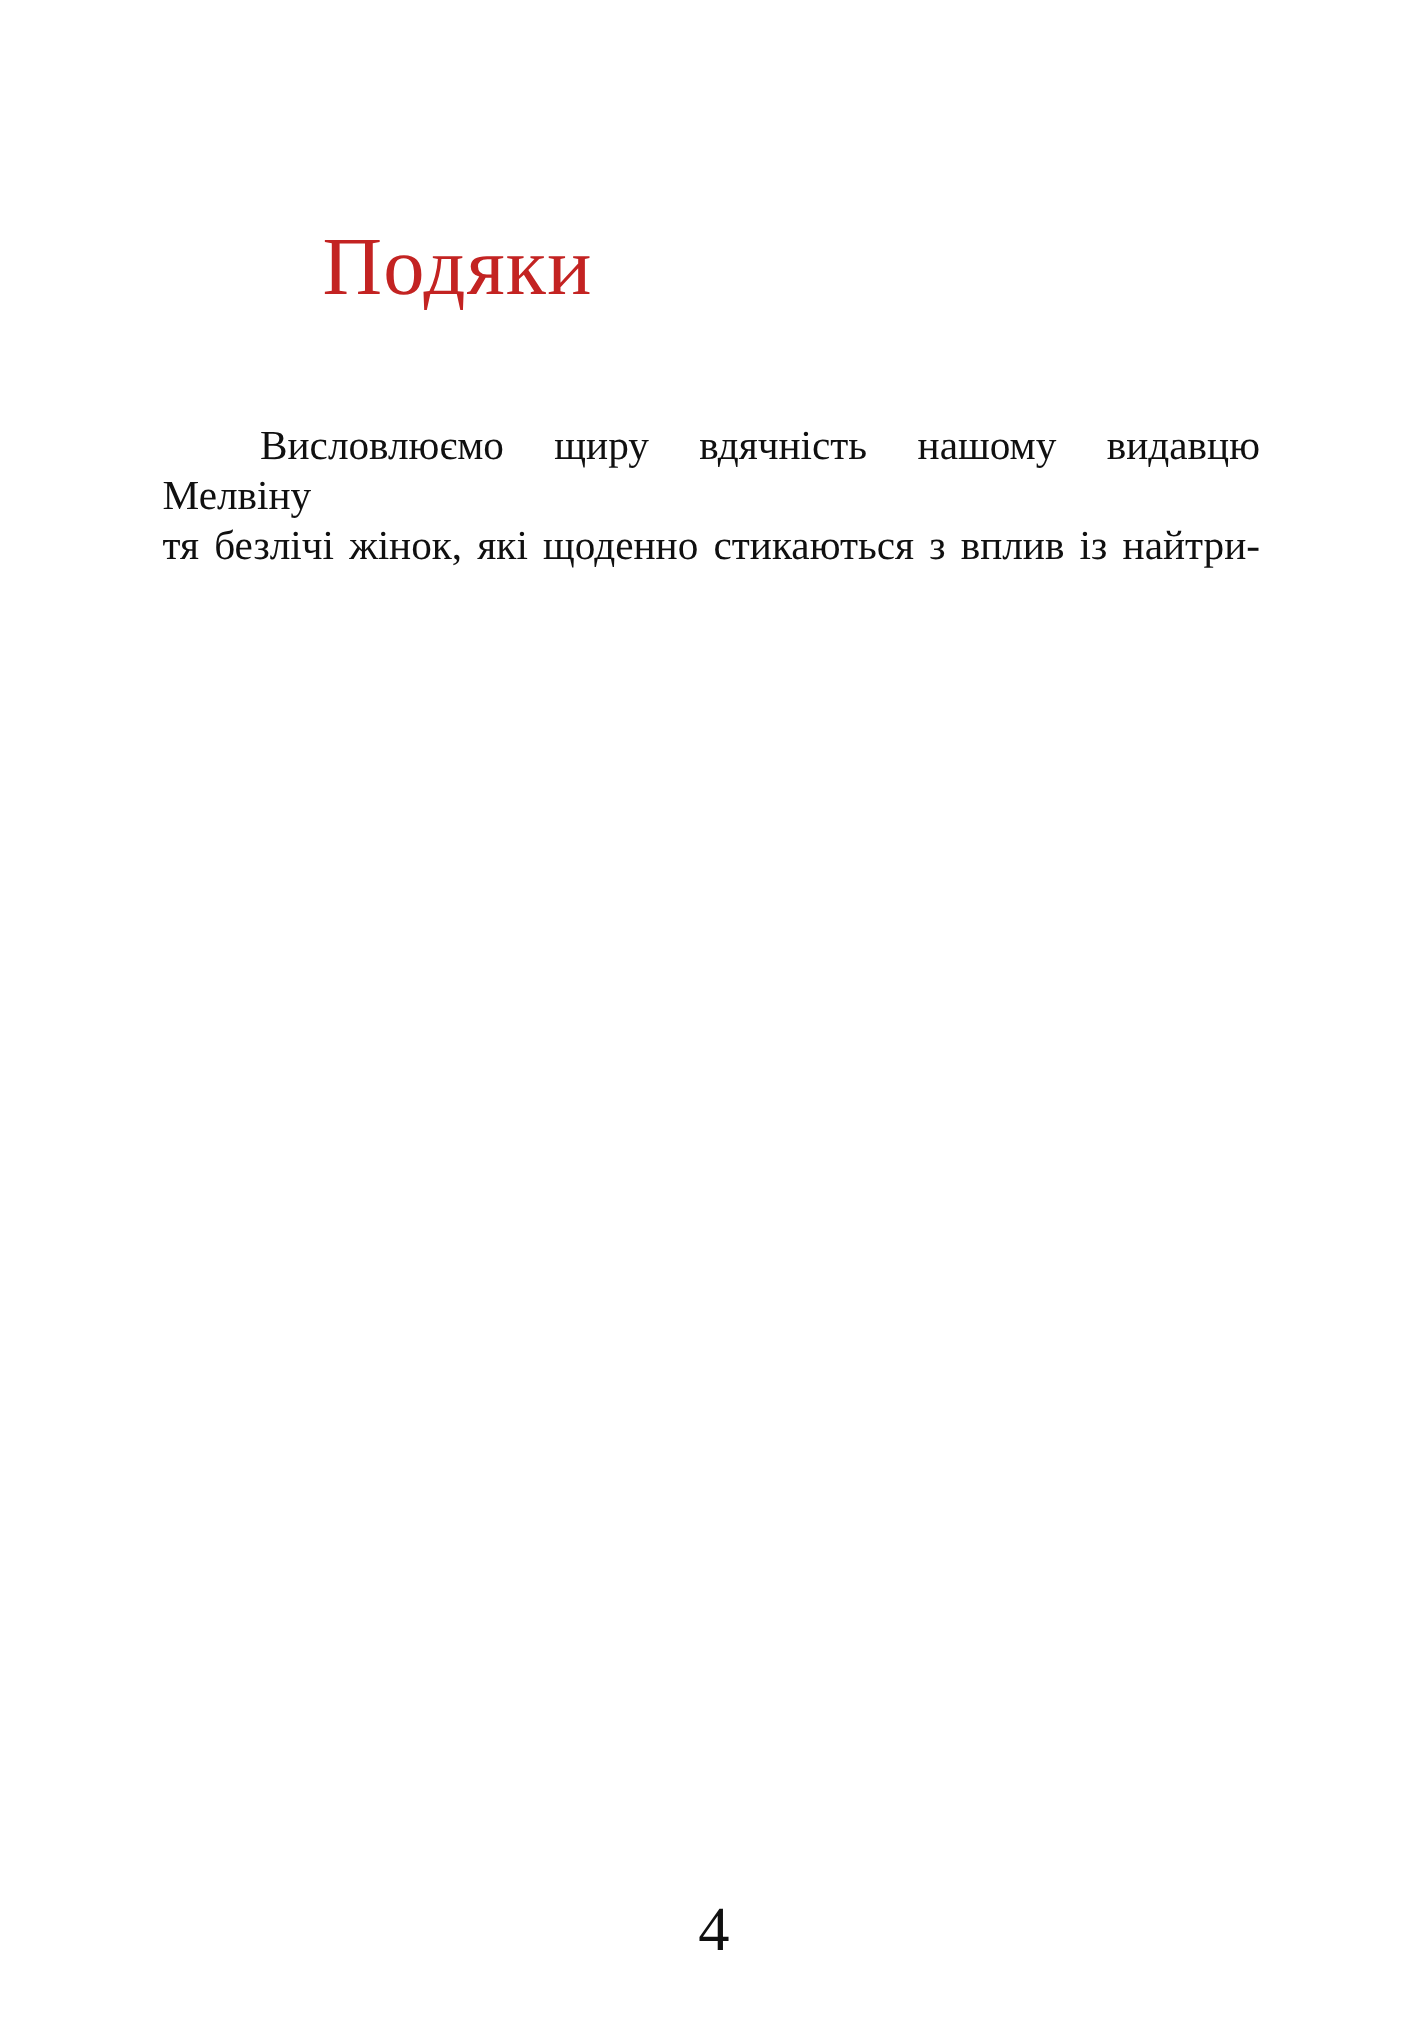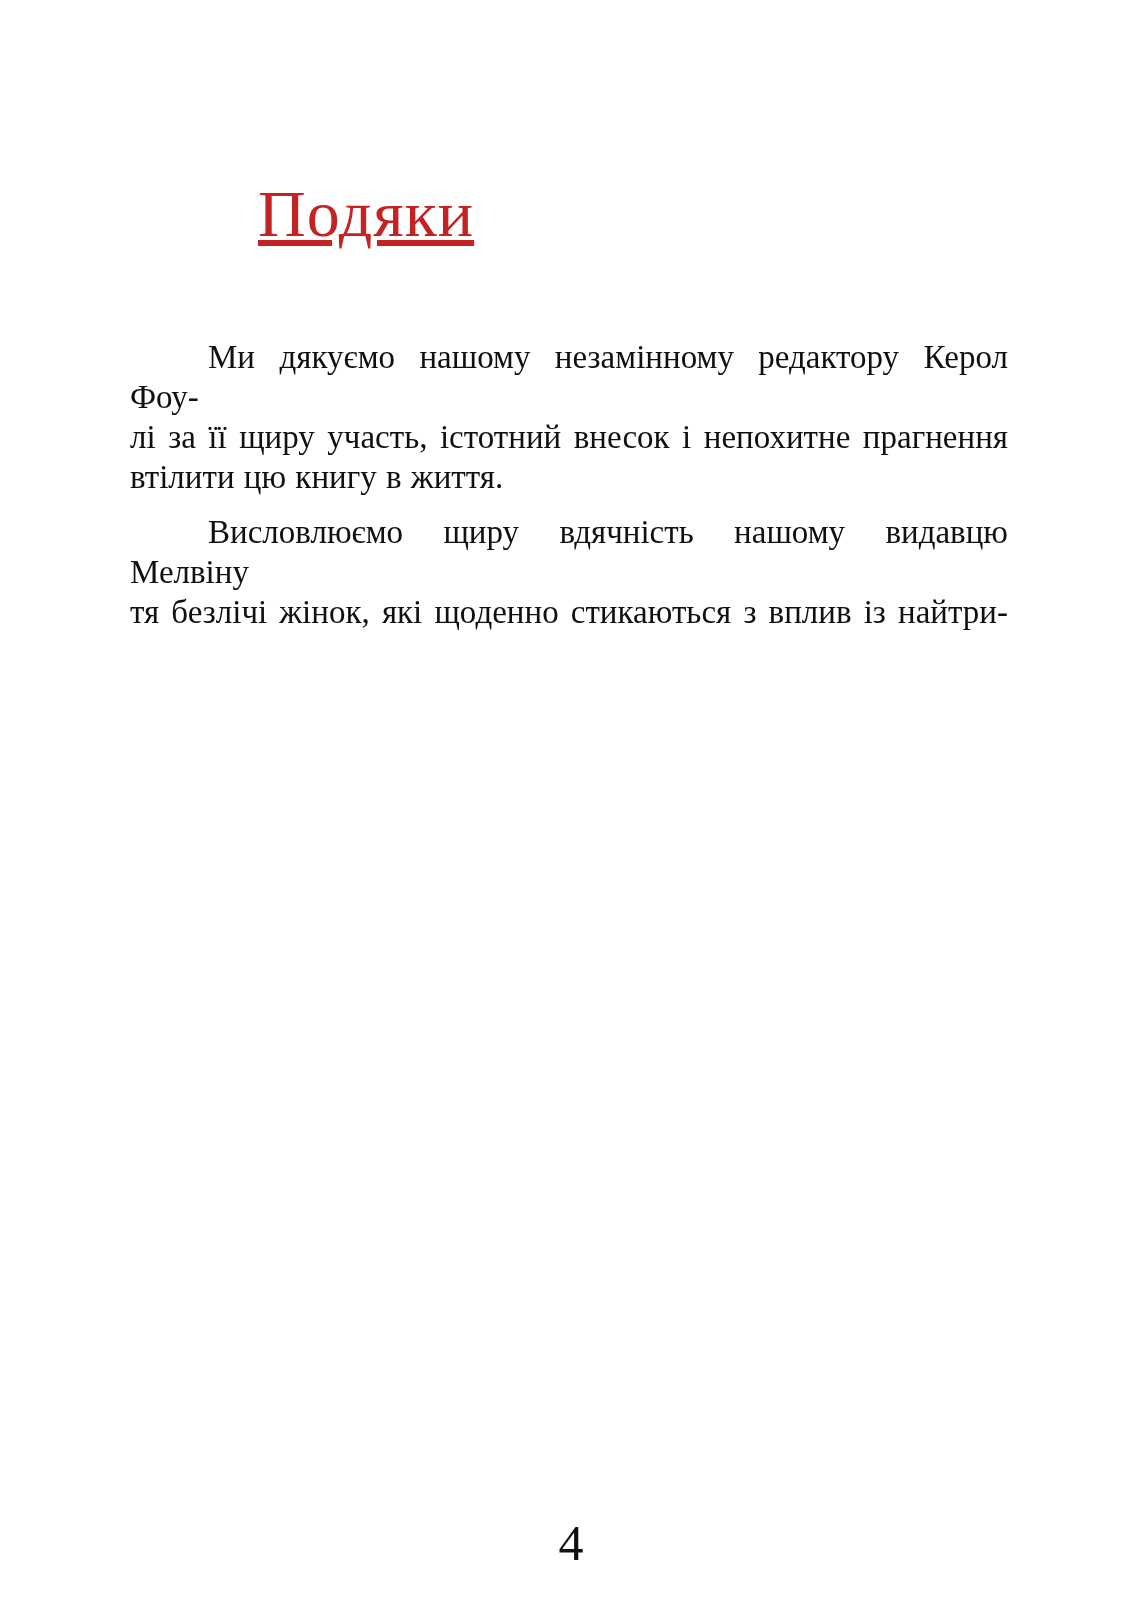--- a/index.html
+++ b/index.html
@@ -19,21 +19,20 @@
   .heading {
     position: absolute;
     left: 258px;
     top: 181px;
     margin: 0;
     font-size: 66px;
     font-weight: normal;
     line-height: 1;
     letter-spacing: 1px;
     white-space: nowrap;
-    text-decoration: underline;
   }
   .body-text {
     position: absolute;
     left: 130px;
     top: 337px;
     width: 878px;
     font-size: 33px;
     line-height: 40px;
   }
   .paragraph { margin: 0; }
@@ -60,25 +59,20 @@
 </style>
 </head>
 <body>
 
 <div class="page">
 
   <h1 class="heading" style="color: rgb(195, 35, 34);">Подяки</h1>
 
   <div class="body-text">
 
-    <div class="paragraph">
-      <div class="line line-first">Ми дякуємо нашому незамінному редактору Керол Фоу-</div>
-      <div class="line">лі за її щиру участь, істотний внесок і непохитне прагнення</div>
-      <div class="line line-last">втілити цю книгу в життя.</div>
-    </div>
 
     <div class="paragraph">
       <div class="line line-first">Висловлюємо щиру вдячність нашому видавцю Мелвіну</div>
       <div class="line">тя безлічі жінок, які щоденно стикаються з вплив із найтри-</div>
     </div>
 
   </div>
 
   <div class="page-number">4</div>
 

